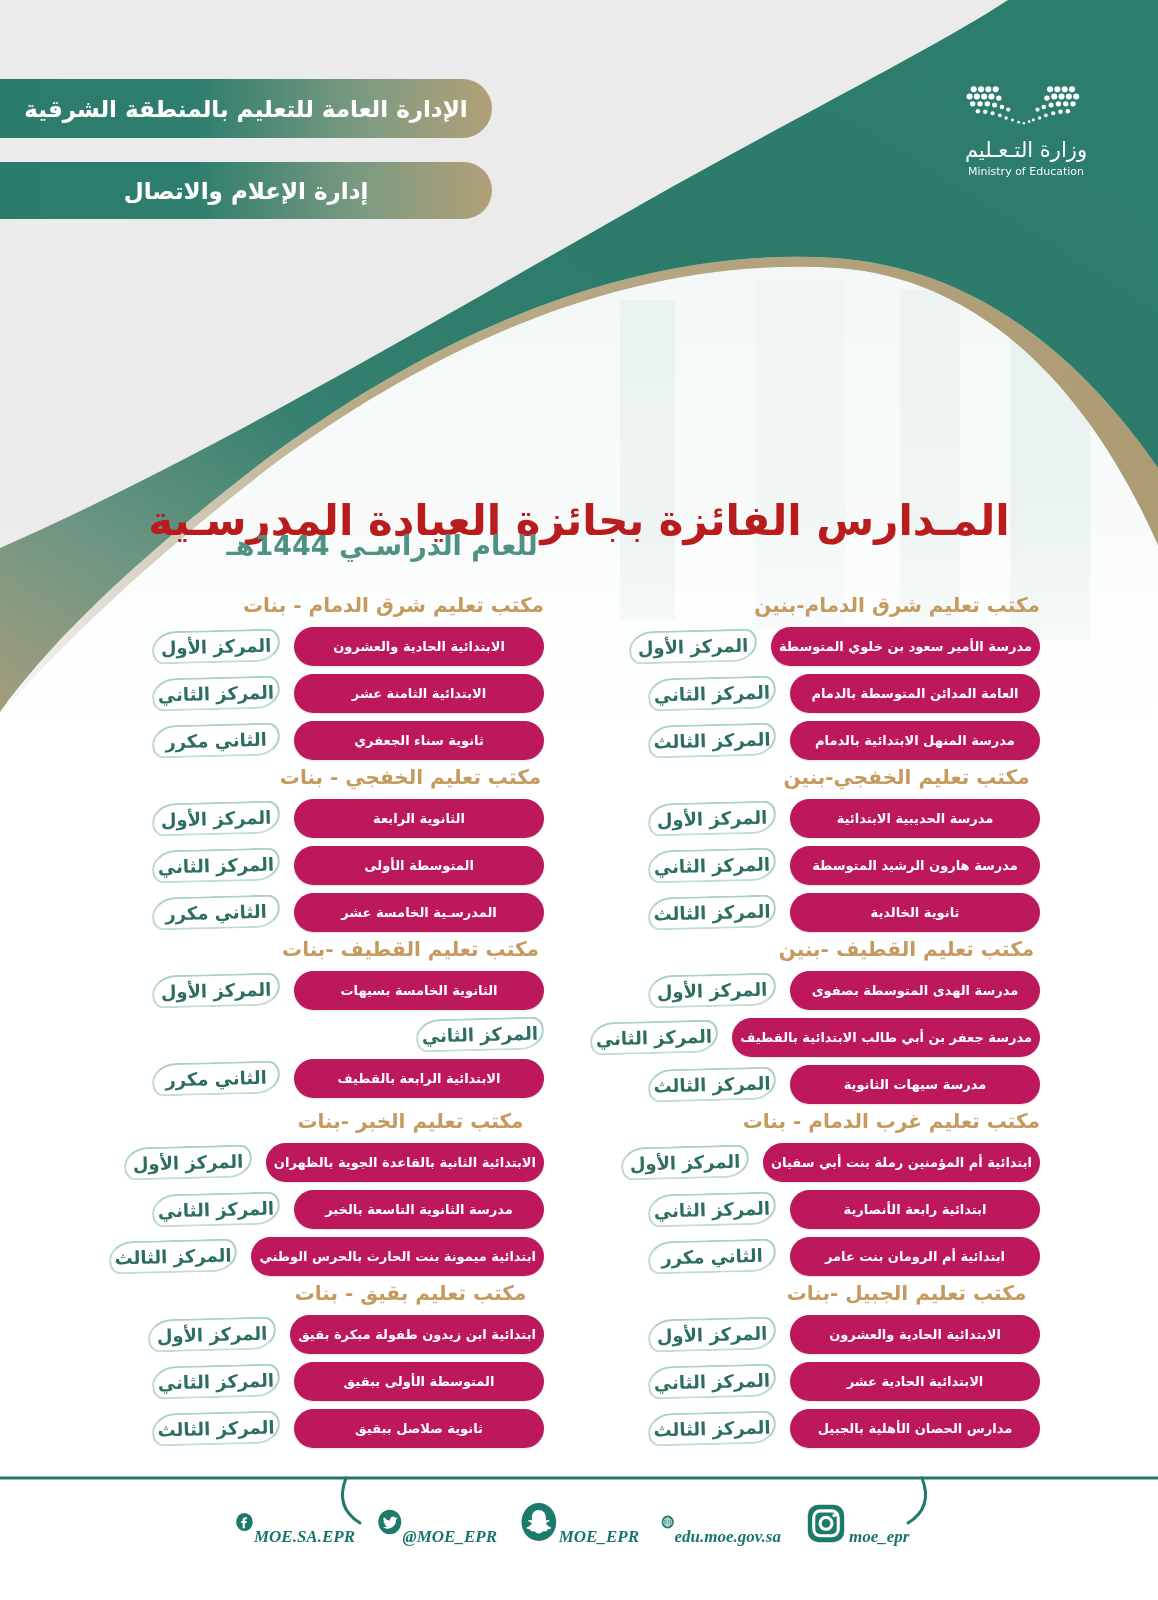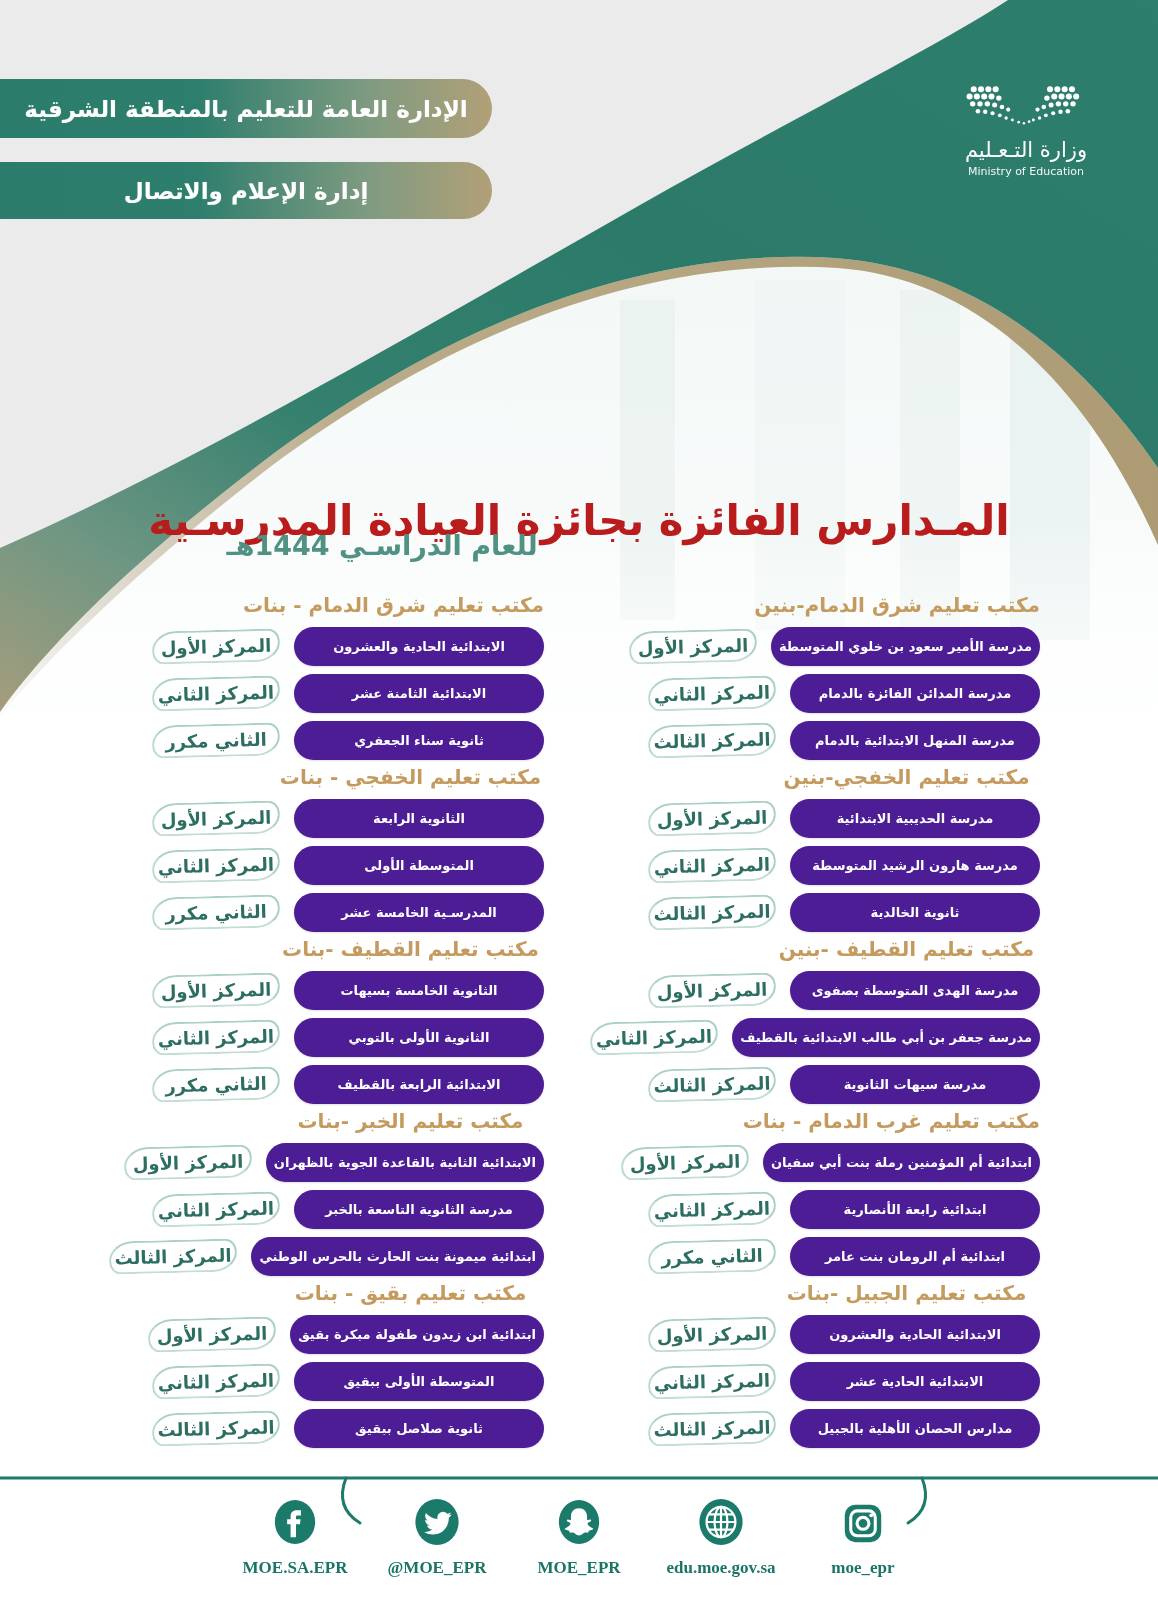--- a/index.html
+++ b/index.html
@@ -42,39 +42,39 @@
     direction:rtl;
   }
   .section { width:392px; }
   .section-heading {
     color:#c49a5f; font-weight:bold; font-size:20px; text-align:center;
     margin-left:125px; height:26px; margin-bottom:8px; white-space:nowrap;
   }
   .srow { display:flex; align-items:center; gap:14px; margin-bottom:8px; }
   .srow:last-child { margin-bottom:0; }
   .pill {
-    flex:1; height:39px; background:#4c1d95; border-radius:21px;
+    flex:1; height:39px; background:#be185d; border-radius:21px;
     color:#fff; font-size:13px; font-weight:bold; display:flex; align-items:center; justify-content:center;
     padding:0 8px; white-space:nowrap; letter-spacing:-0.2px;
     box-shadow:0 1px 2px rgba(0,0,0,.12);
   }
   .rank {
     width:128px; flex:0 0 128px; text-align:center; color:#2d6e62; font-weight:bold; font-size:18px;
     padding:4px 2px; border:2px solid #abd0c5; border-bottom-color:#c2ddd4; border-left-color:#bcd9cf;
     border-radius:30px 14px 30px 14px / 24px 16px 24px 16px;
     transform:rotate(-1.5deg); white-space:nowrap; background:rgba(255,255,255,.35);
   }
 
   
   .footer-divider { position:absolute; top:1462px; left:0; }
   .socials {
     position:absolute; top:1497px; left:0; width:1158px;
     display:flex; justify-content:center; gap:22px;
   }
-  .social { width:120px; display:flex; flex-direction:column; align-items:center; cursor:pointer; }
+  .social { width:120px; display:flex; align-items:flex-end; cursor:pointer;font-style:italic; }
   .social .handle {
     margin-top:11px; font-family:"Liberation Serif", serif; font-weight:bold;
     font-size:17px; color:#1a7568; white-space:nowrap;
   }
 </style>
 </head>
 <body>
 
 <svg id="hero" width="1158" height="770" viewBox="0 0 1158 770">
   <defs>
@@ -183,21 +183,21 @@
 <div class="sections-grid">
   <div class="section">
     <div class="section-heading">مكتب تعليم شرق الدمام-بنين</div>
     <div>
   <div class="srow">
     <div class="pill">مدرسة الأمير سعود بن خلوي المتوسطة</div>
     <div class="rank">المركز الأول</div>
   </div>
 
   <div class="srow">
-    <div class="pill">مدرسة المدائن الفائزة بالدمام</div>
+    <div class="pill">العامة المدائن المتوسطة بالدمام</div>
     <div class="rank">المركز الثاني</div>
   </div>
 
   <div class="srow">
     <div class="pill">مدرسة المنهل الابتدائية بالدمام</div>
     <div class="rank">المركز الثالث</div>
   </div>
 </div>
   </div>
 
@@ -283,21 +283,20 @@
 
   <div class="section">
     <div class="section-heading">مكتب تعليم القطيف -بنات</div>
     <div>
   <div class="srow">
     <div class="pill">الثانوية الخامسة بسيهات</div>
     <div class="rank">المركز الأول</div>
   </div>
 
   <div class="srow">
-    <div class="pill">الثانوية الأولى بالتوبي</div>
     <div class="rank">المركز الثاني</div>
   </div>
 
   <div class="srow">
     <div class="pill">الابتدائية الرابعة بالقطيف</div>
     <div class="rank">الثاني مكرر</div>
   </div>
 </div>
   </div>
 

